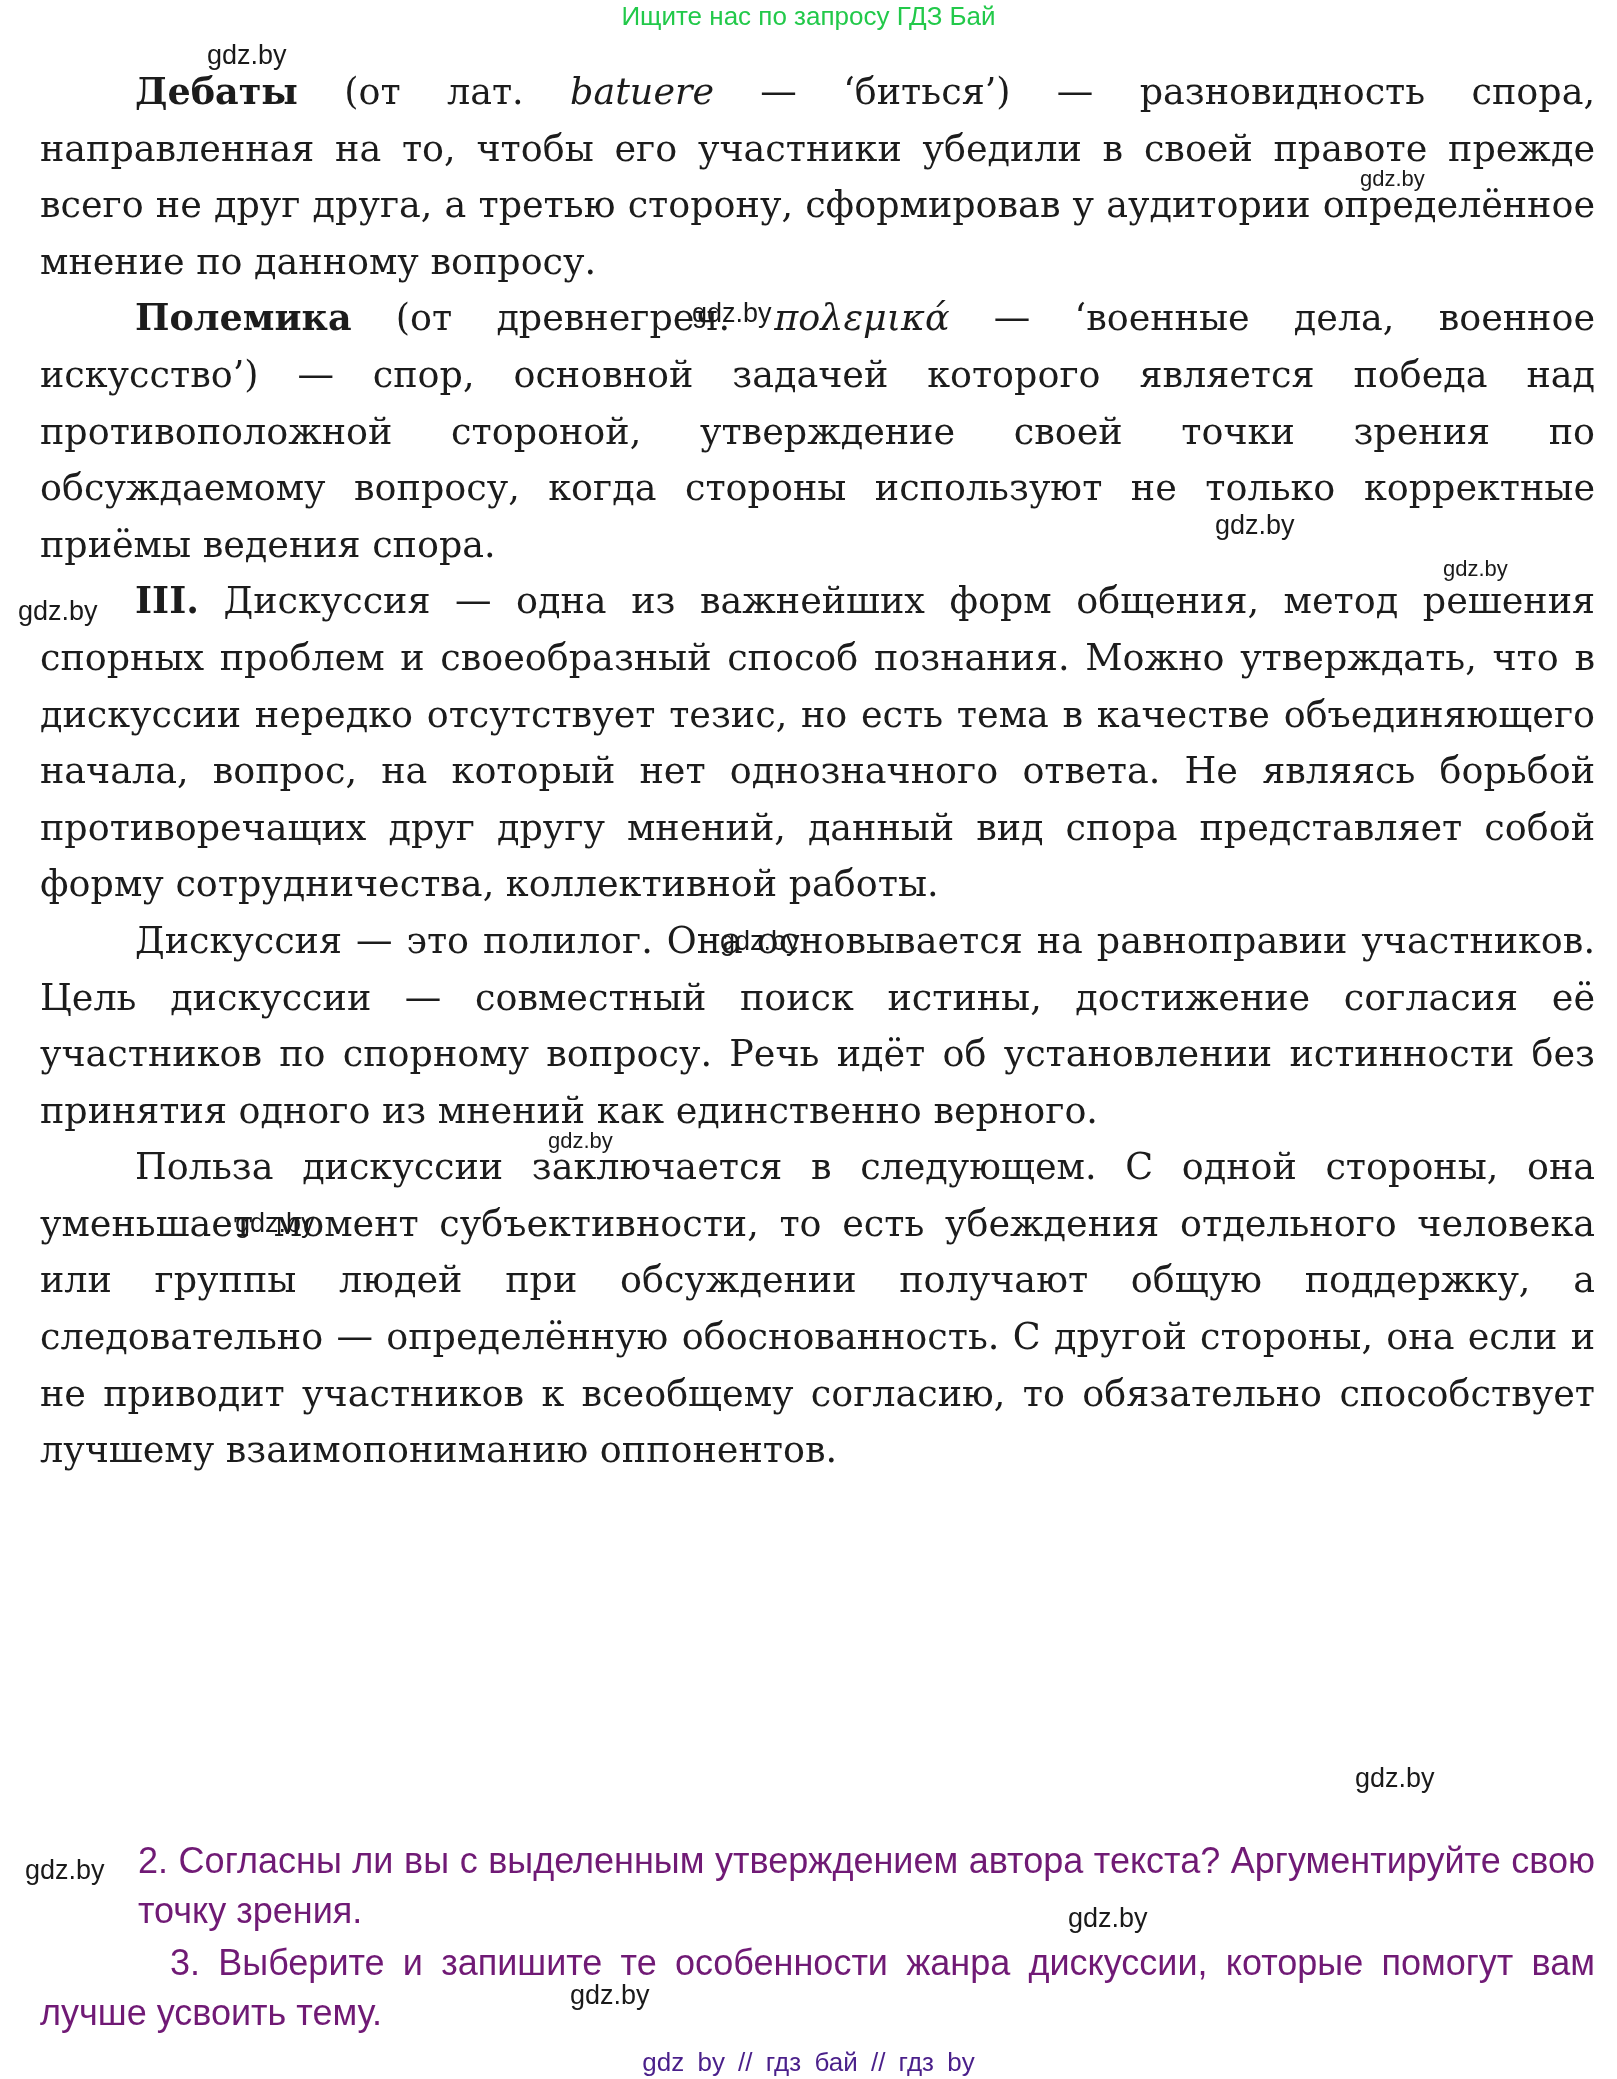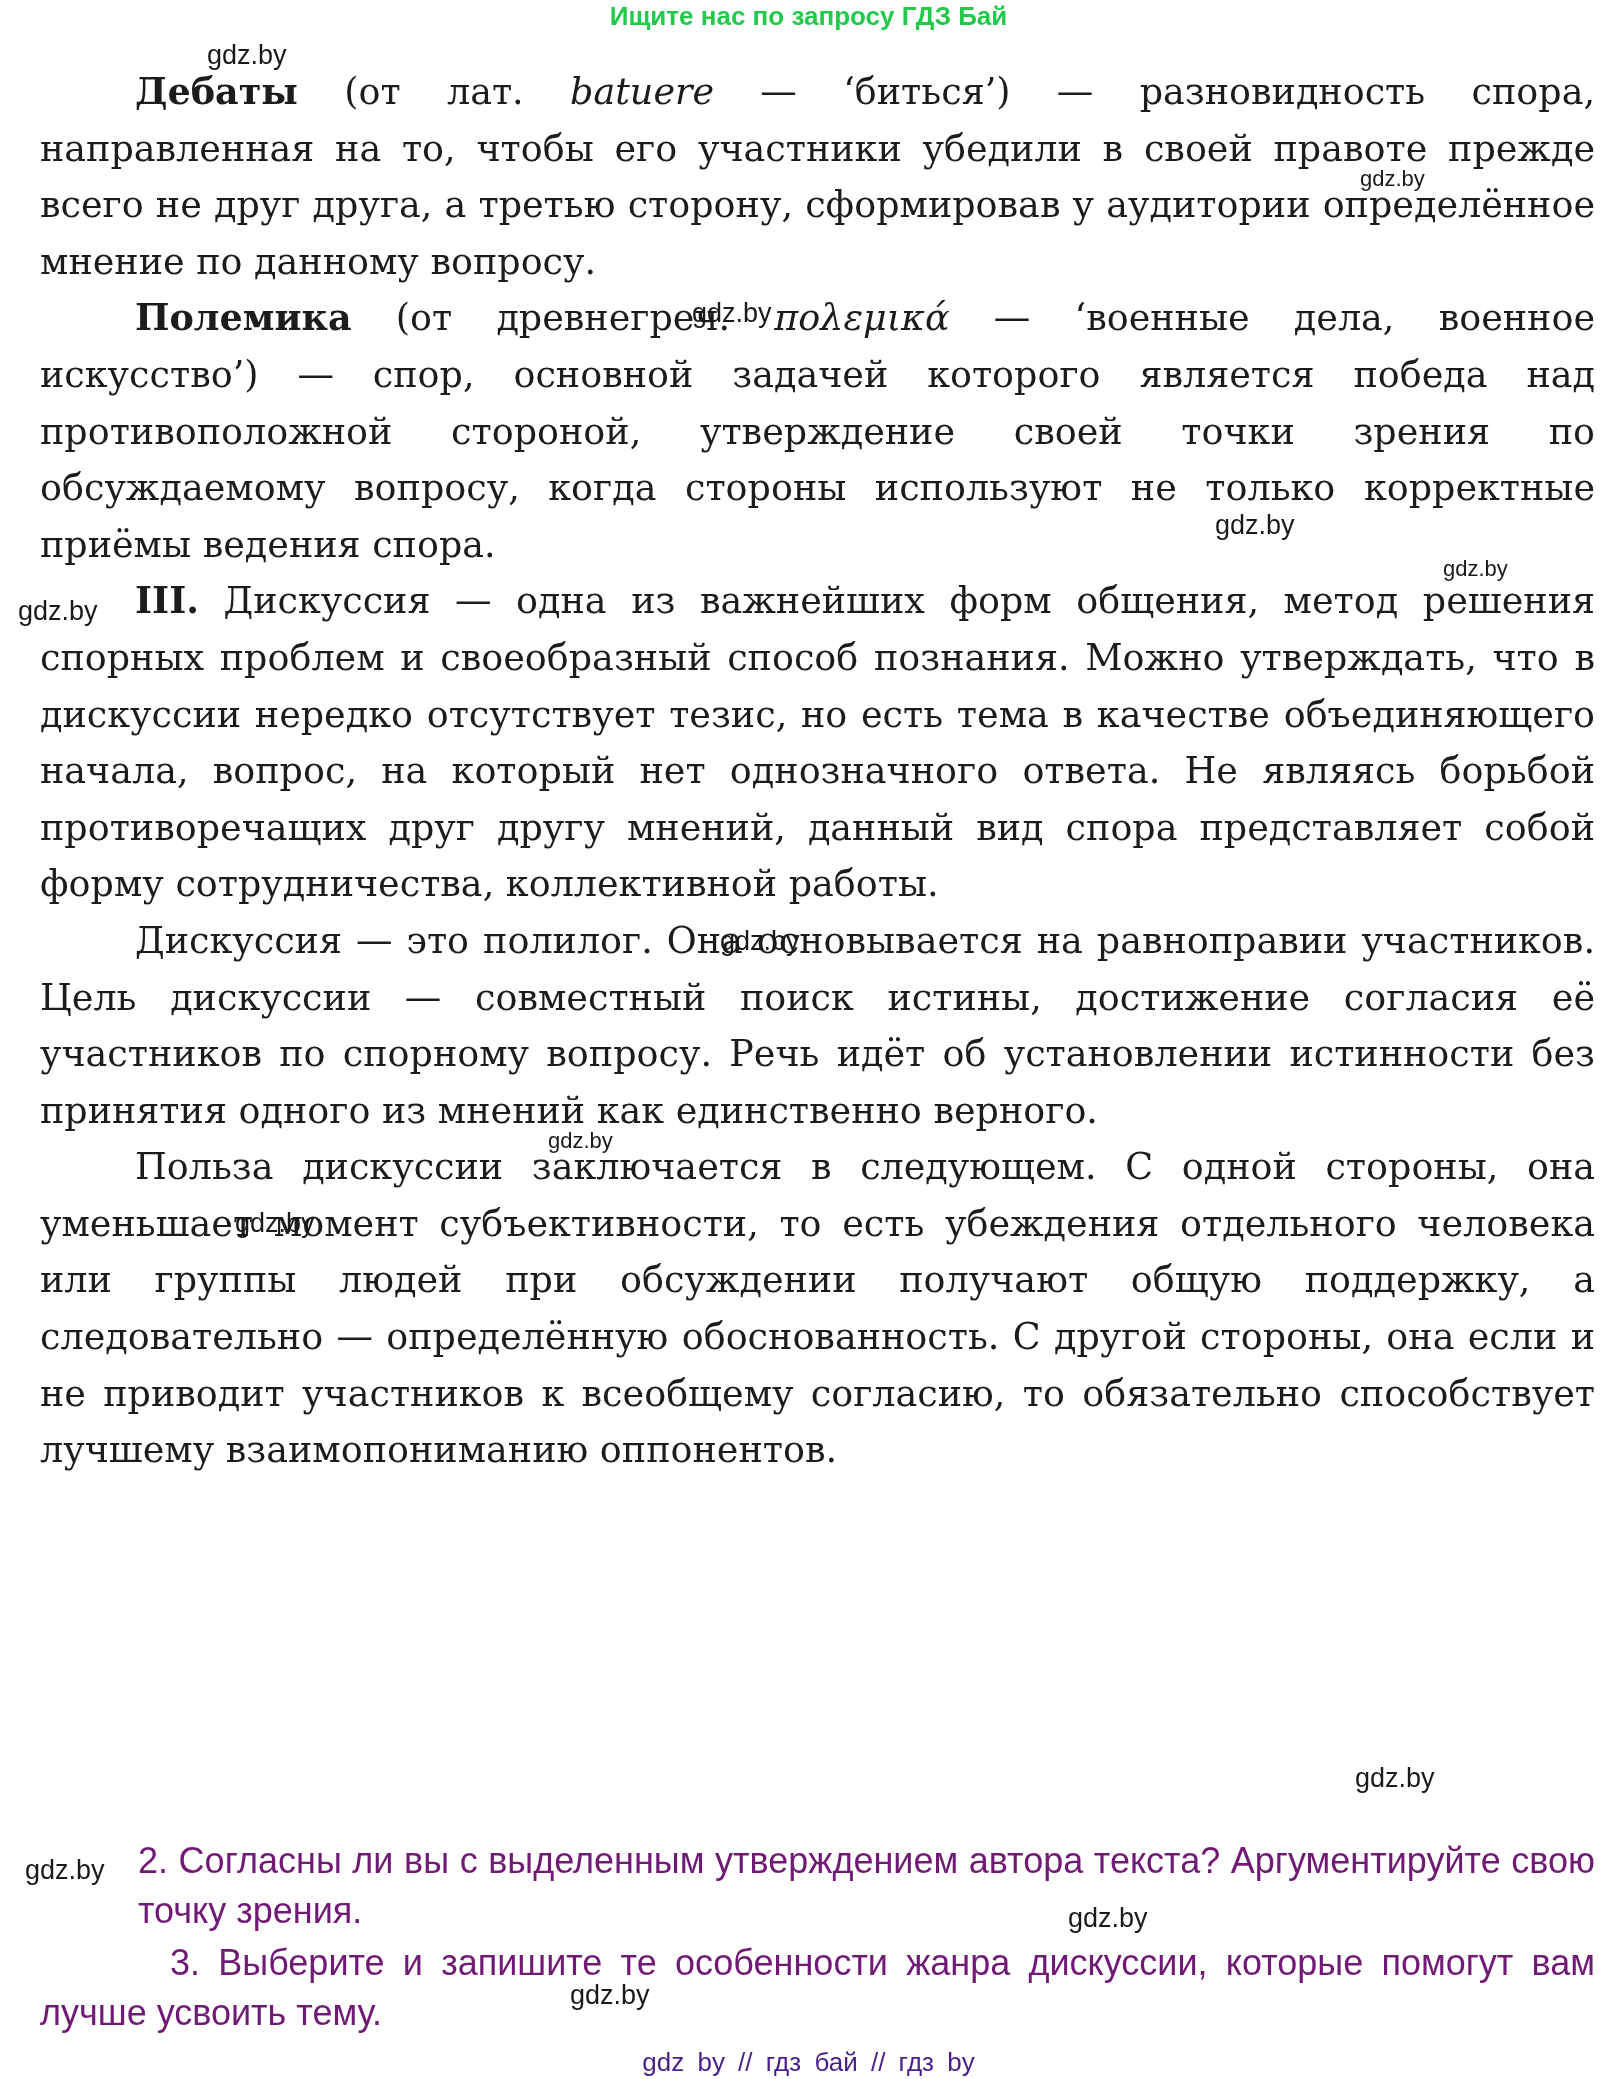--- a/index.html
+++ b/index.html
@@ -1,20 +1,20 @@
 <!DOCTYPE html>
 <html><head>
 <meta charset="utf-8">
 <style>
   html, body { margin: 0; padding: 0; background: #ffffff; }
   body { width: 1617px; height: 2079px; position: relative; overflow: hidden; }
   .banner {
     position: absolute; left: 0; top: 0; width: 1617px; height: 32px;
     text-align: center; font-family: "Liberation Sans", sans-serif;
-    font-size: 26px; line-height: 32px; color: #22c94a; font-weight: bold;
+    font-size: 26px; line-height: 32px; color: #22c94a;
   }
   .page {
     position: absolute; left: 40px; top: 64px; width: 1555px;
     font-family: "DejaVu Serif", serif; color: #1c1c1c;
     font-size: 36.5px; line-height: 56.6px;
   }
   .para { text-align: justify; text-indent: 95px; margin: 0; }
   .b { font-weight: bold; }
   .i { font-style: italic; }
   .sec-num { font-weight: bold; }

